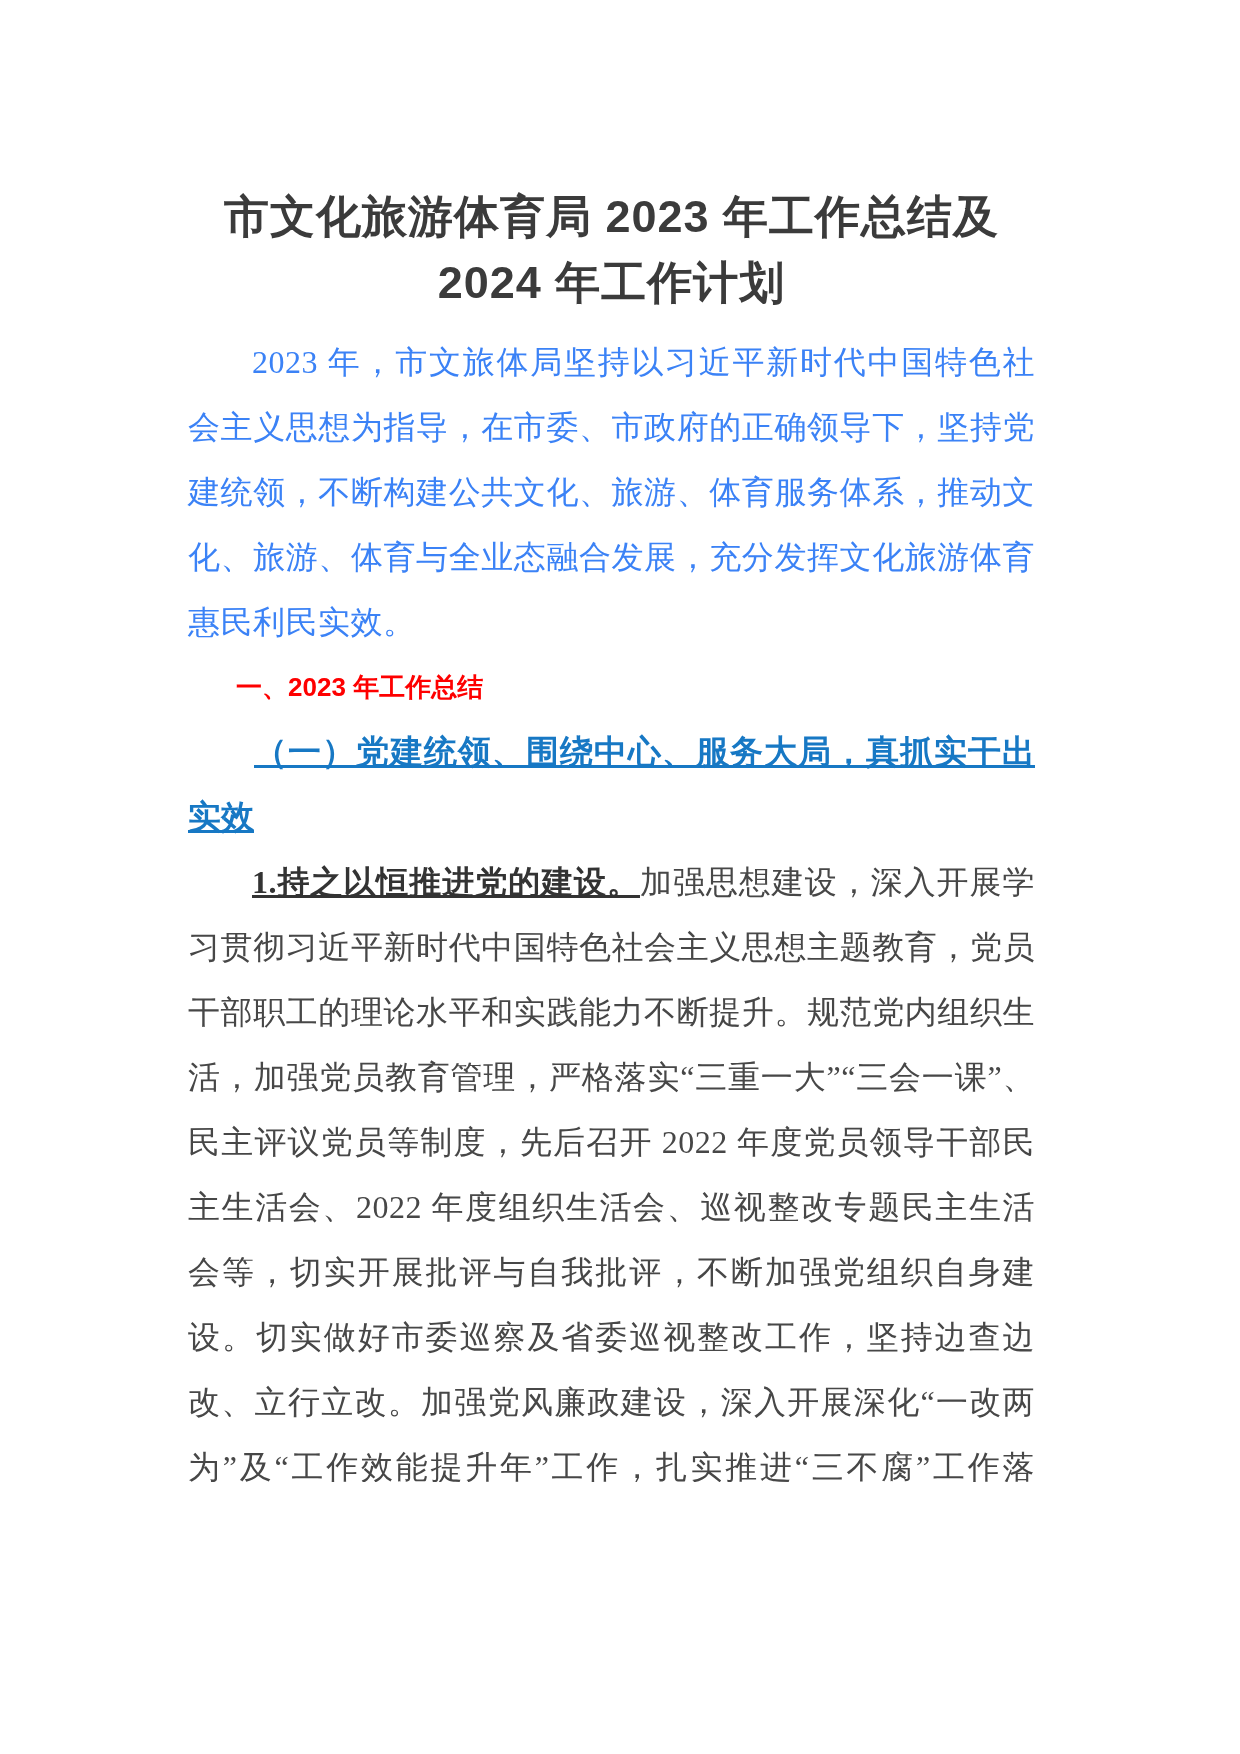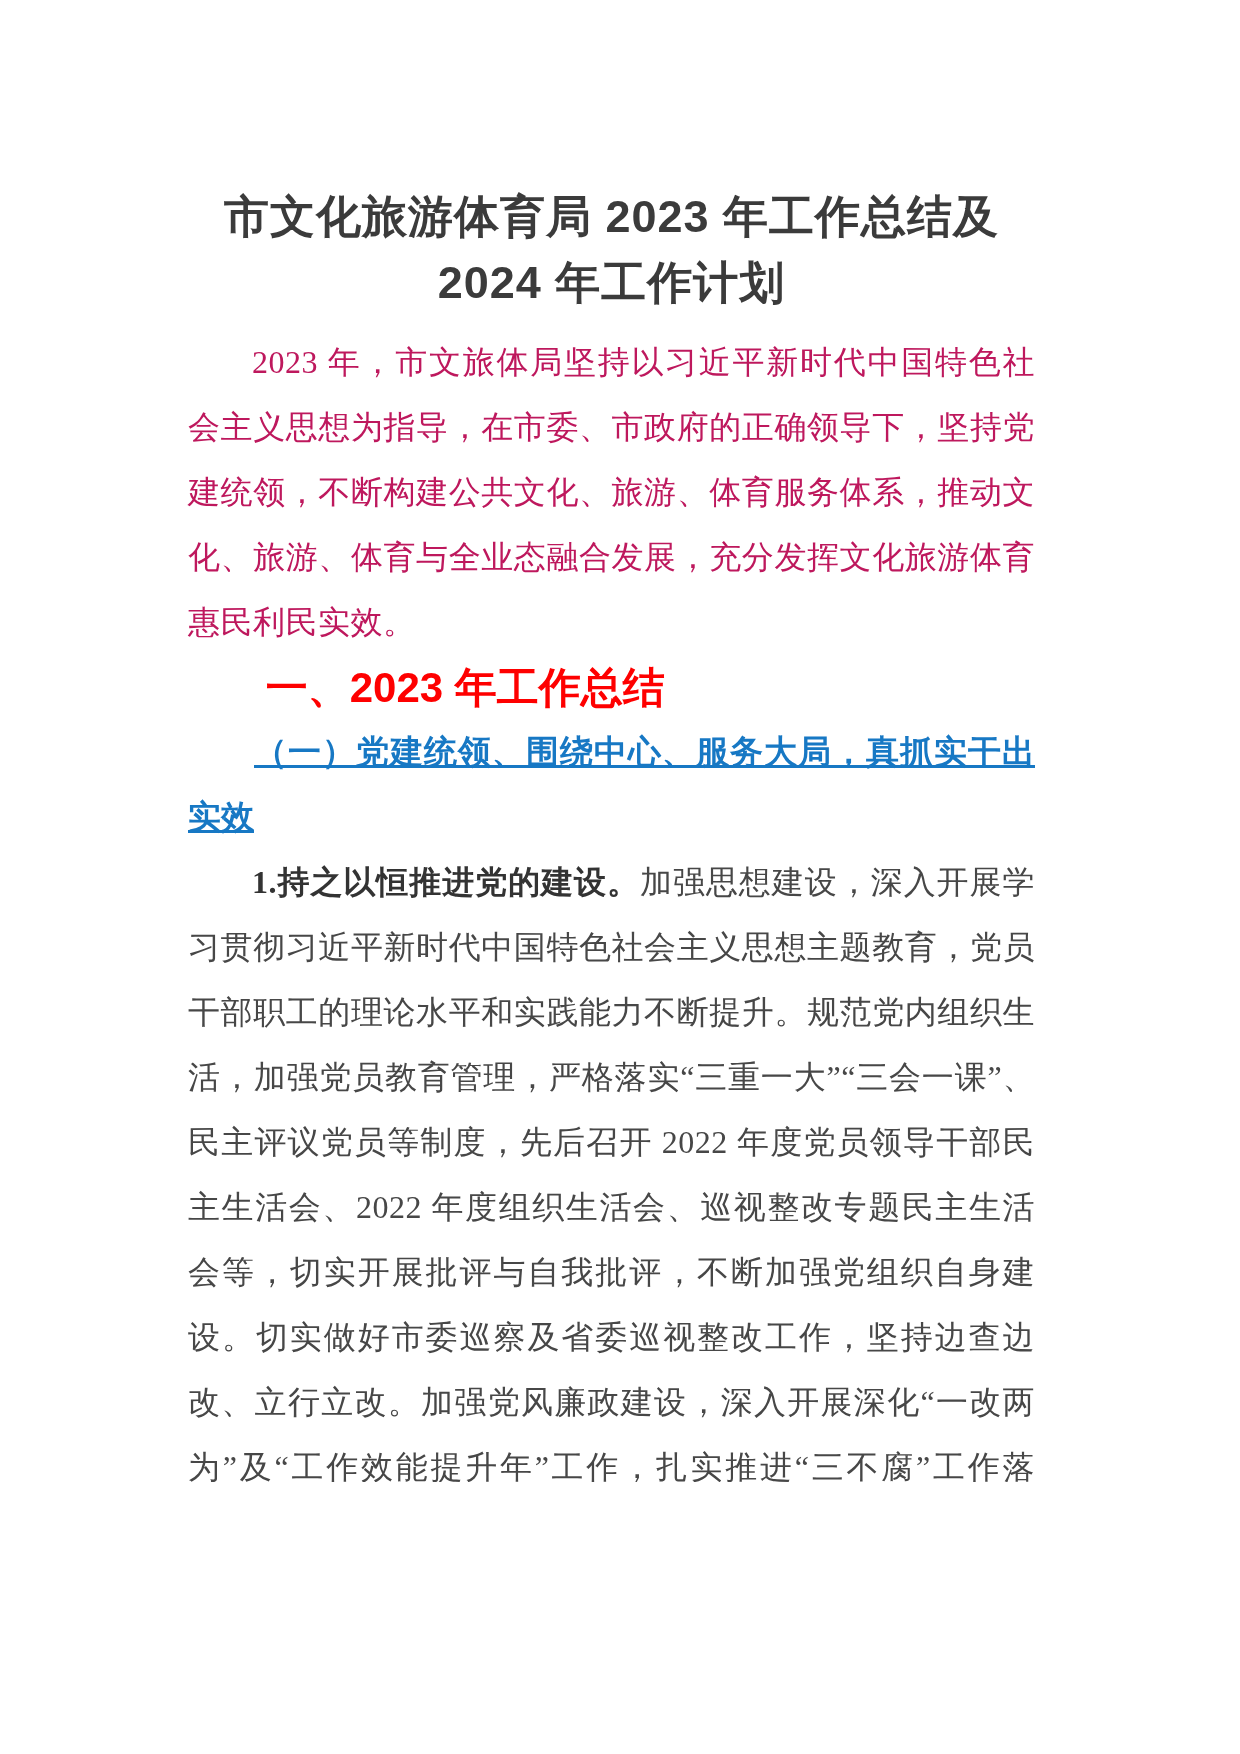--- a/index.html
+++ b/index.html
@@ -36,48 +36,49 @@
     line-height: 65px;
     text-align: justify;
     text-justify: inter-character;
     text-indent: 2em;
     letter-spacing: 0.5px;
   }
   .section-heading {
     margin: 0;
     font-family: "Liberation Sans", "DejaVu Sans", sans-serif;
     font-weight: bold;
-    font-size: 42px;
+    font-size: 26px;
     line-height: 65px;
     text-indent: 1.85em;
     text-align: left;
   }
   .subsection-heading {
     margin: 0;
     font-family: "Liberation Serif", "DejaVu Serif", serif;
     font-weight: bold;
     font-size: 33px;
     line-height: 65px;
     text-align: justify;
     text-justify: inter-character;
     text-indent: 2em;
   }
   .para-lead {
     font-weight: bold;
+    text-decoration: underline;
   }
 </style>
 </head>
 <body>
 
 <div class="page" style="background: rgb(255, 255, 255);">
   <div class="content">
 
     <h1 class="doc-title" style="color: rgb(59, 59, 59);">市文化旅游体育局 2023 年工作总结及 2024 年工作计划</h1>
 
-    <p style="color: #be185d; font-family: Liberation Serif, serif;">2023 年，市文旅体局坚持以习近平新时代中国特色社会主义思想为指导，在市委、市政府的正确领导下，坚持党建统领，不断构建公共文化、旅游、体育服务体系，推动文化、旅游、体育与全业态融合发展，充分发挥文化旅游体育惠民利民实效。</p>
+    <p style="color: #3b82f6; font-family: Liberation Serif, serif;">2023 年，市文旅体局坚持以习近平新时代中国特色社会主义思想为指导，在市委、市政府的正确领导下，坚持党建统领，不断构建公共文化、旅游、体育服务体系，推动文化、旅游、体育与全业态融合发展，充分发挥文化旅游体育惠民利民实效。</p>
 
     <h2 class="section-heading" style="color: rgb(254, 0, 0);">一、2023 年工作总结</h2>
 
     <h3 class="subsection-heading" style="color: rgb(23, 120, 196); text-decoration: underline;">（一）党建统领、围绕中心、服务大局，真抓实干出实效</h3>
 
     <p style="color: rgb(71, 71, 71);"><span class="para-lead" style="color: rgb(51, 51, 51);">1.持之以恒推进党的建设。</span><span>加强思想建设，深入开展学习贯彻习近平新时代中国特色社会主义思想主题教育，党员干部职工的理论水平和实践能力不断提升。规范党内组织生活，加强党员教育管理，严格落实“三重一大”“三会一课”、民主评议党员等制度，先后召开 2022 年度党员领导干部民主生活会、2022 年度组织生活会、巡视整改专题民主生活会等，切实开展批评与自我批评，不断加强党组织自身建设。切实做好市委巡察及省委巡视整改工作，坚持边查边改、立行立改。加强党风廉政建设，深入开展深化“一改两为”及“工作效能提升年”工作，扎实推进“三不腐”工作落实，以实际行动践行为民服务宗旨，不</span></p>
 
   </div>
 </div>
 

